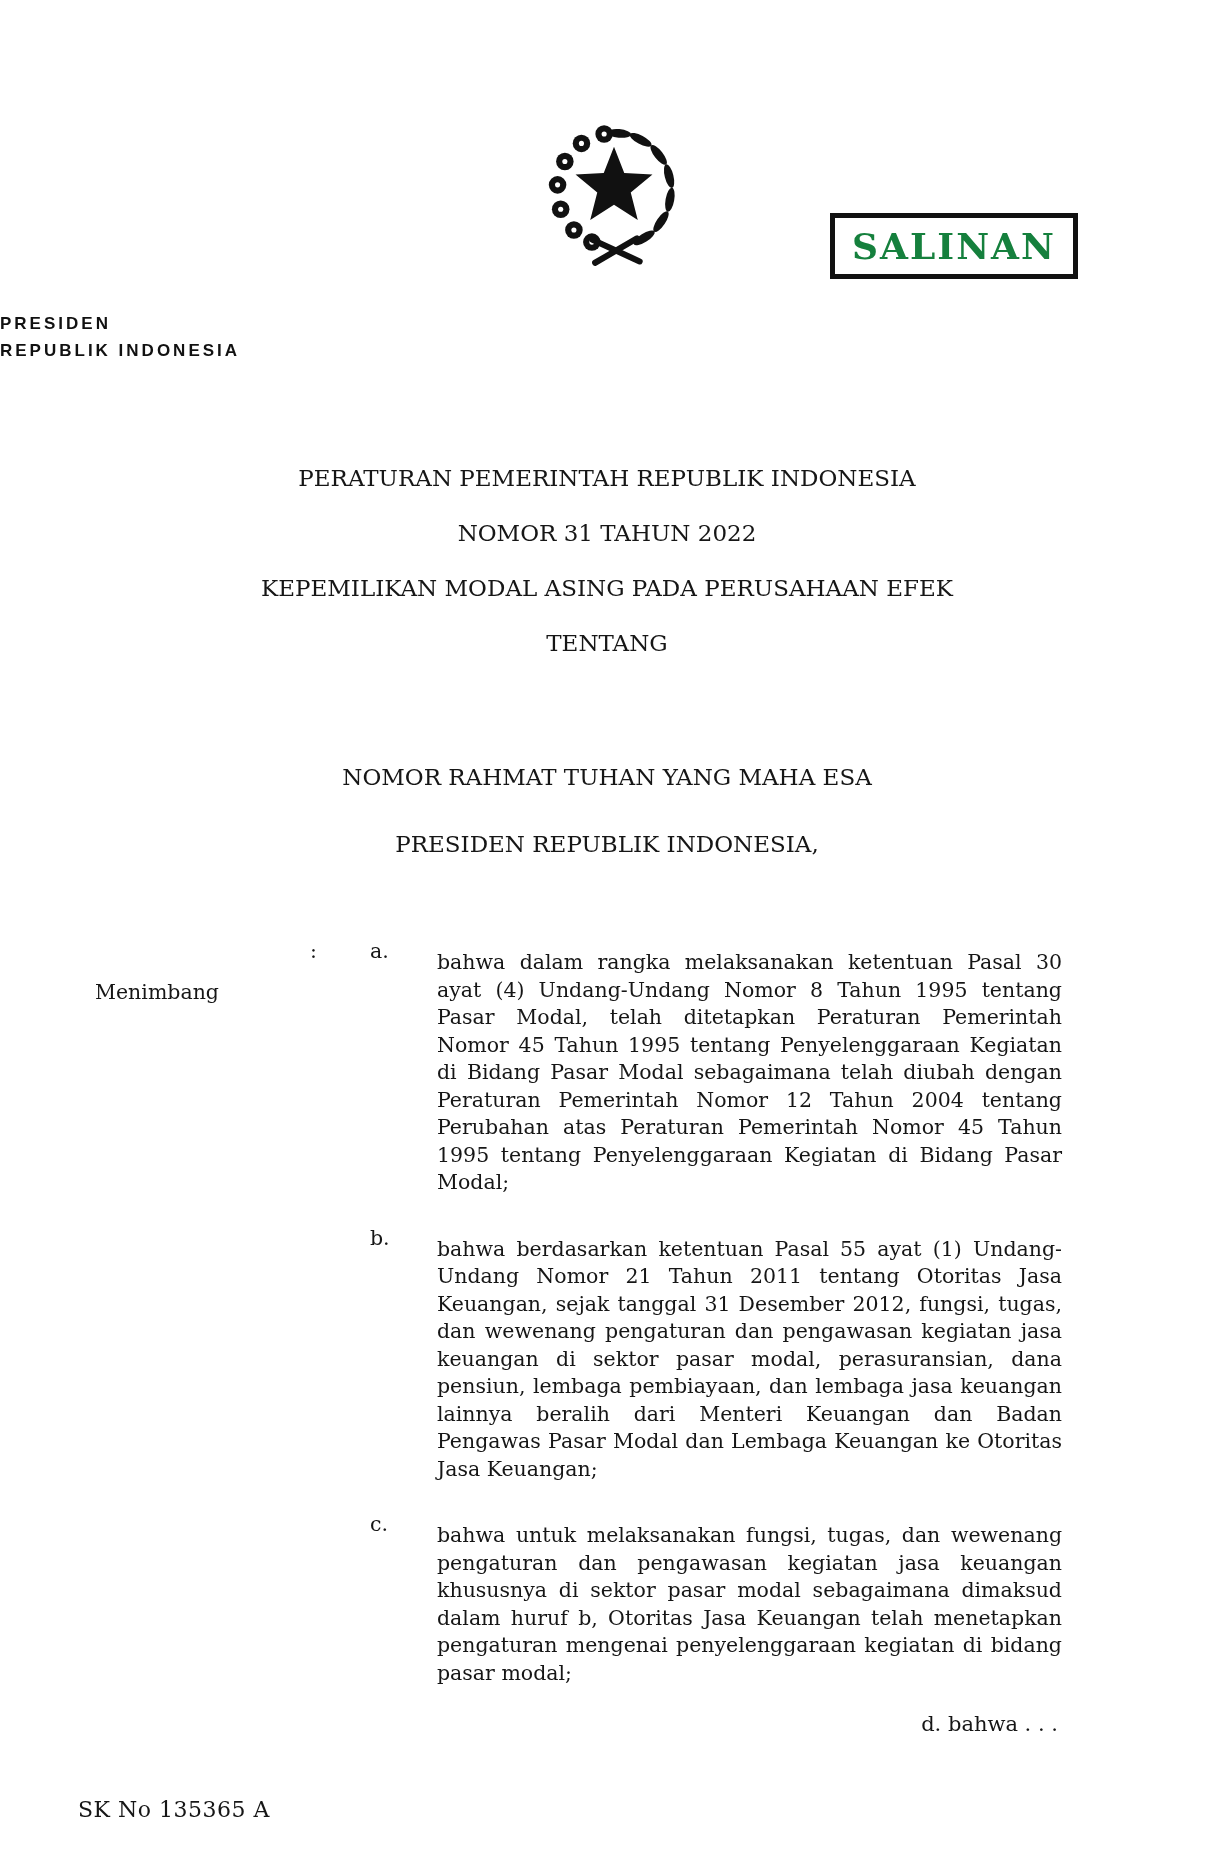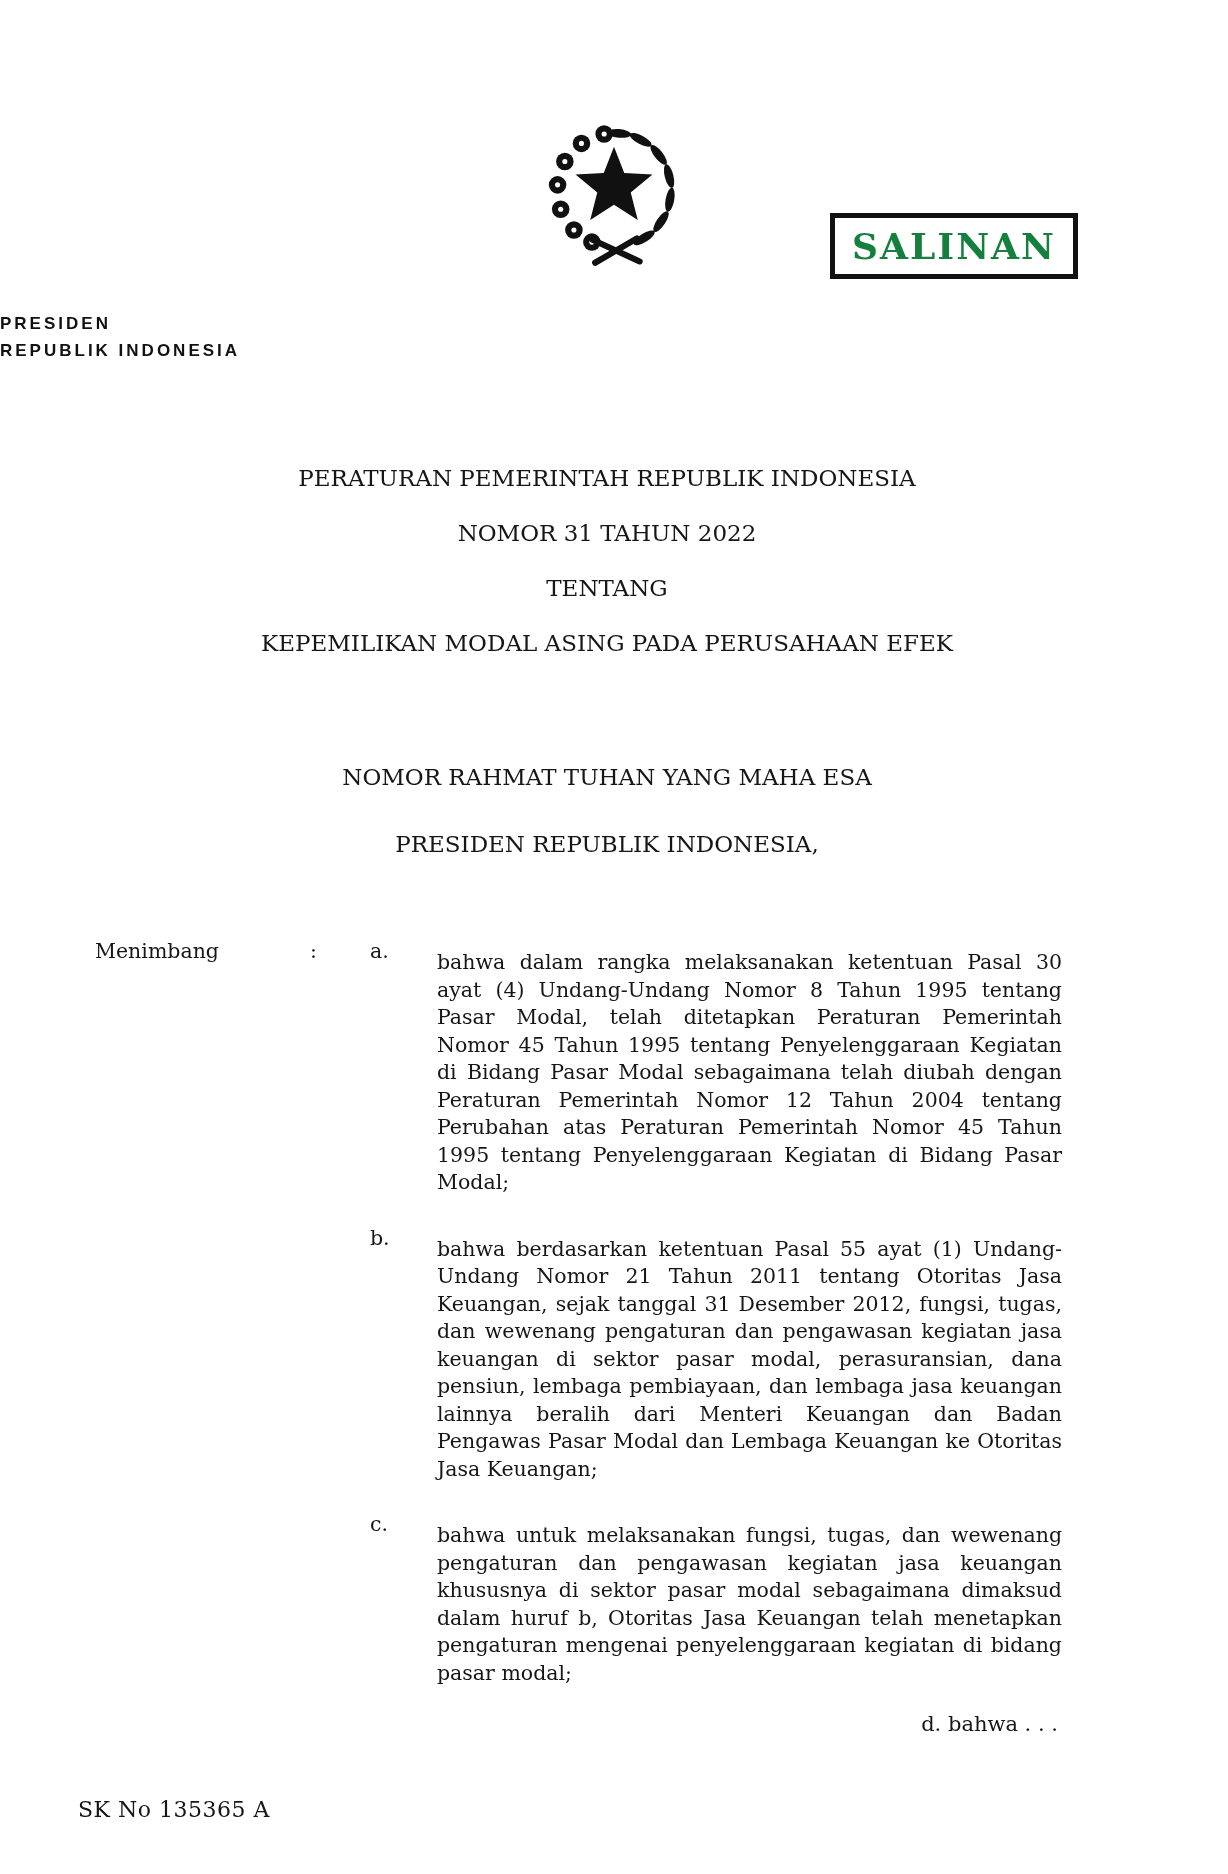--- a/index.html
+++ b/index.html
@@ -54,21 +54,21 @@
     text-align:center;font-size:23px;line-height:28px;
   }
   .invocation-block .salutation{margin-top:39px;}
 
   
   .considering{
     position:absolute;top:938px;left:95px;width:978px;
     display:flex;align-items:flex-start;
     font-size:20.5px;line-height:27.5px;
   }
-  .c-label{width:215px;flex:none;}
+  .c-label{width:215px;flex:none;margin-top:41px;}
   .c-colon{width:60px;flex:none;text-align:left;}
   .c-items{flex:1;}
   .c-item{display:flex;margin-bottom:17px;}
   .c-item:last-child{margin-bottom:0;}
   .c-letter{width:56px;flex:none;}
   .c-text{flex:1;margin:11px;text-align:justify;text-justify:inter-word;}
 
   
   .catchword{
     position:absolute;top:1712px;right:170px;
@@ -128,22 +128,22 @@
     </svg>
     <div class="lh-text">
       <div>PRESIDEN</div>
       <div>REPUBLIK INDONESIA</div>
     </div>
   </div>
 
   <div class="title-block">
     <div class="t-line">PERATURAN PEMERINTAH REPUBLIK INDONESIA</div>
     <div class="t-line">NOMOR 31 TAHUN 2022</div>
+    <div class="t-line">KEPEMILIKAN MODAL ASING PADA PERUSAHAAN EFEK</div>
     <div class="t-line">TENTANG</div>
-    <div class="t-line">KEPEMILIKAN MODAL ASING PADA PERUSAHAAN EFEK</div>
   </div>
 
   <div class="invocation-block">
     <div>NOMOR RAHMAT TUHAN YANG MAHA ESA</div>
     <div class="salutation">PRESIDEN REPUBLIK INDONESIA,</div>
   </div>
 
   <div class="considering">
     <div class="c-label">Menimbang</div>
     <div class="c-colon">:</div>

